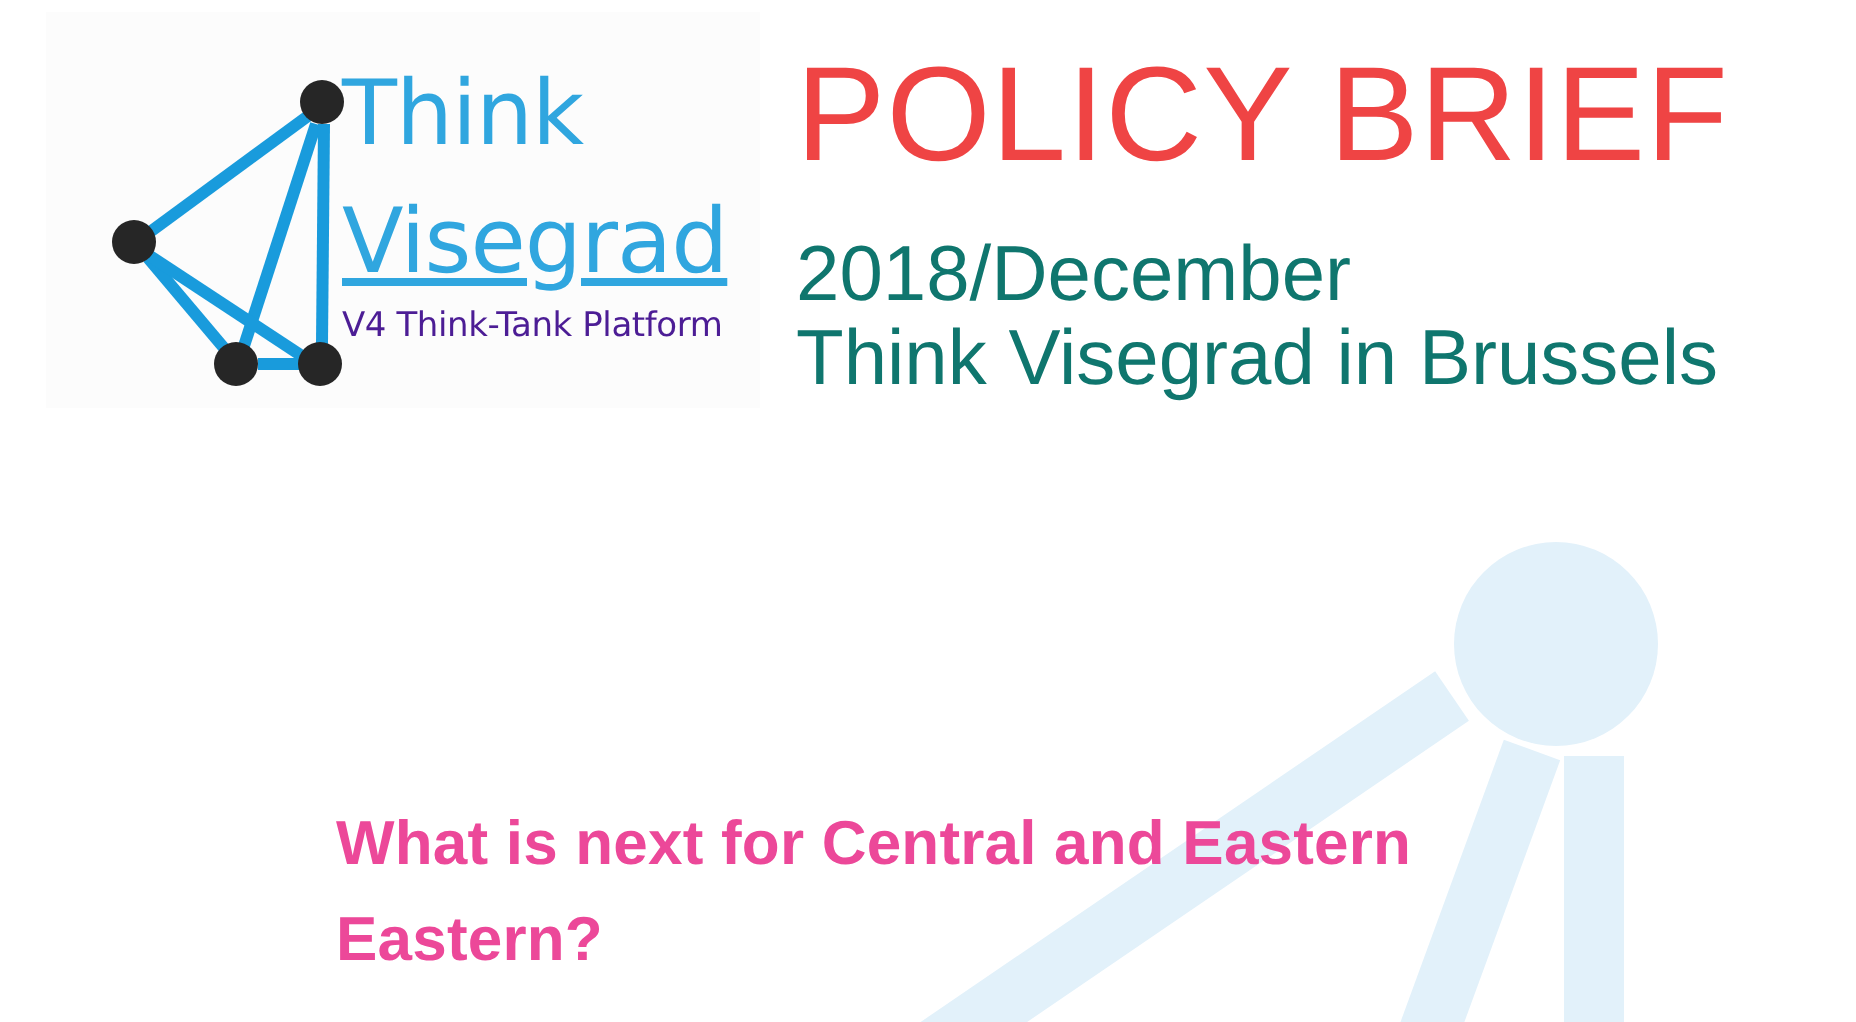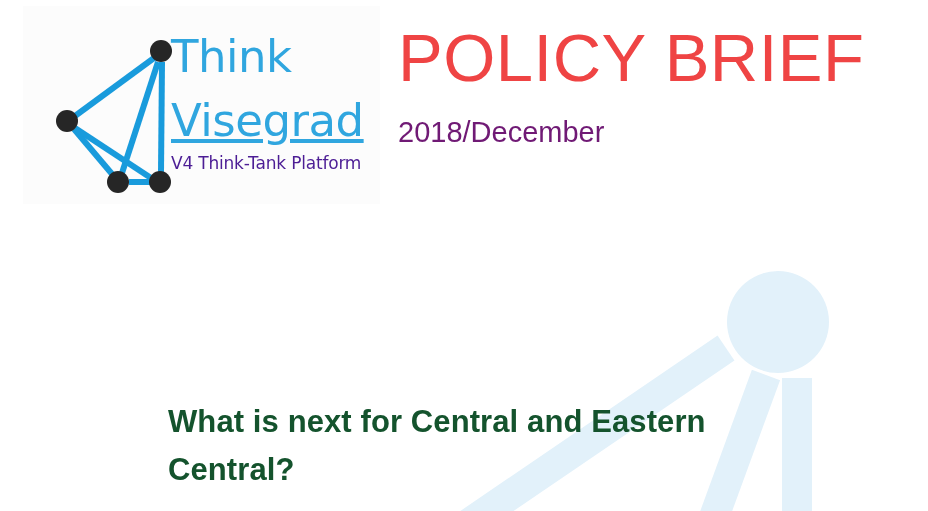--- a/index.html
+++ b/index.html
@@ -111,40 +111,40 @@
     color: #ef4444;
     letter-spacing: 0.5px;
     line-height: 1;
     white-space: nowrap;
   }
 
   .brief-sub {
     position: absolute;
     left: 0;
     font-family: "Liberation Sans", sans-serif;
-    font-size: 29px;
-    font-weight: 400;
-    color: #701a75;
+    font-size: 39px;
+    font-weight: 400;
+    color: #0f766e;
     line-height: 1;
     white-space: nowrap;
   }
   .brief-sub-1 { top: 118px; }
   .brief-sub-2 { top: 160px; }
 
   
   .headline {
     position: absolute;
     left: 168px;
     top: 398px;
     width: 700px;
     z-index: 2;
     font-family: "Liberation Sans", sans-serif;
     font-size: 31px;
     font-weight: bold;
-    color: #14532d;
+    color: #ec4899;
     line-height: 48px;
     letter-spacing: 0.1px;
   }
   .headline-line { display: block; white-space: nowrap; }
 </style>
 </head>
 <body>
 
 <div class="page">
 
@@ -181,21 +181,22 @@
       <div class="logo-wordmark">
         <div class="logo-line logo-line-1">Think</div>
         <div class="logo-line logo-line-2">Visegrad</div>
         <div class="logo-tagline">V4 Think-Tank Platform</div>
       </div>
     </div>
 
     <div class="header-right">
       <div class="brief-title">POLICY BRIEF</div>
       <div class="brief-sub brief-sub-1">2018/December</div>
+      <div class="brief-sub brief-sub-2">Think Visegrad in Brussels</div>
     </div>
   </div>
 
   <div class="headline">
     <span class="headline-line">What is next for Central and Eastern</span>
-    <span class="headline-line">Central?</span>
+    <span class="headline-line">Eastern?</span>
   </div>
 
 </div>
 
 </body></html>

